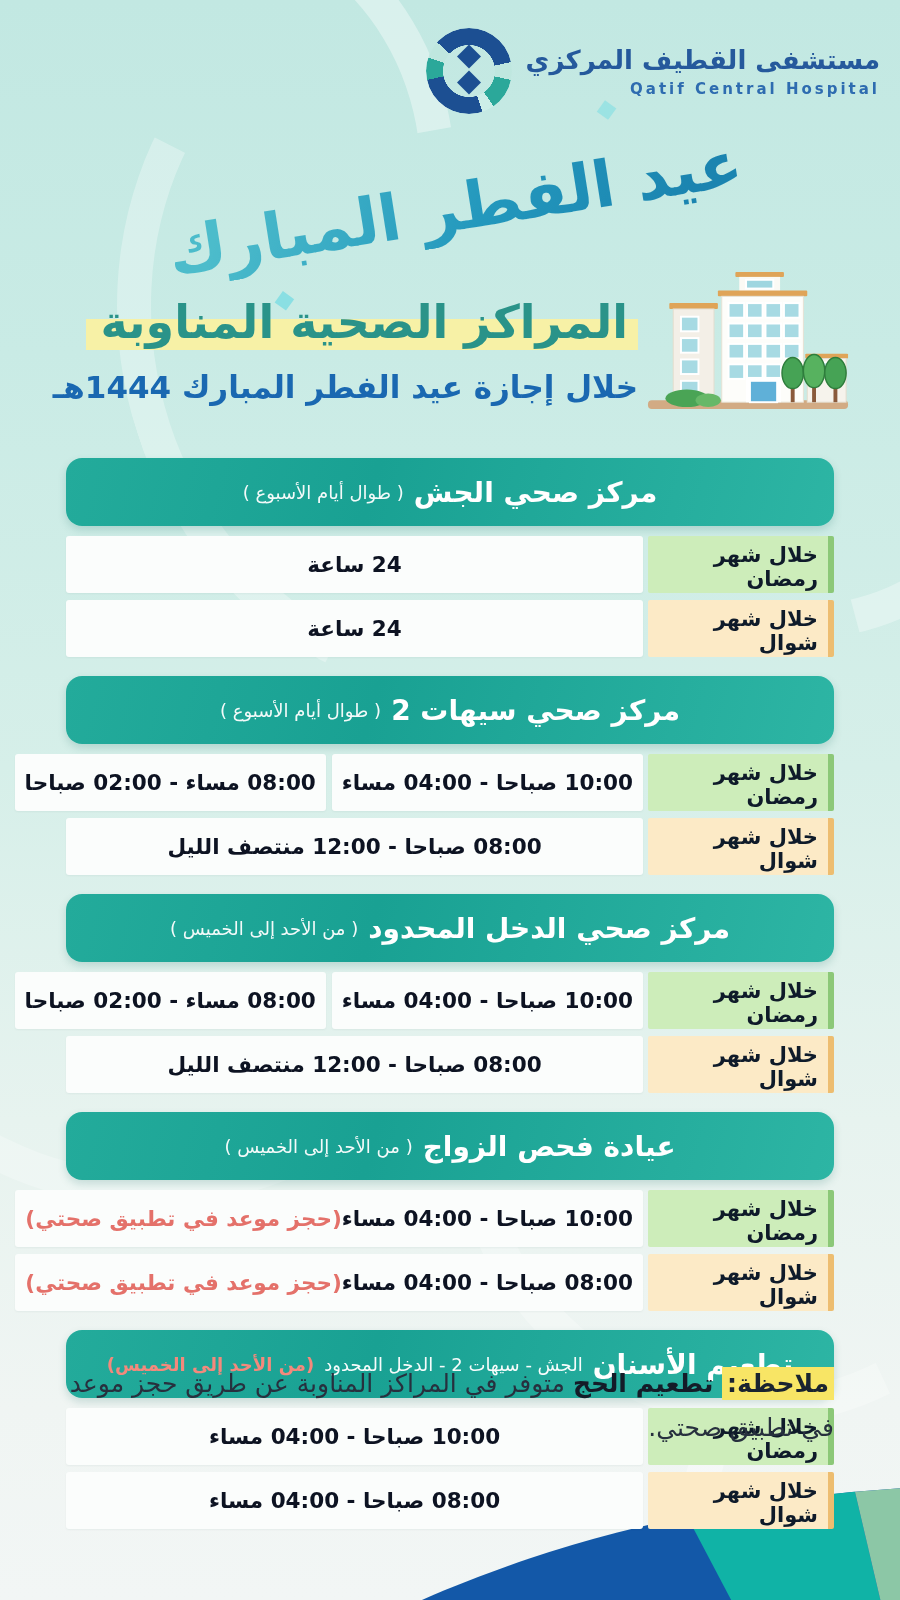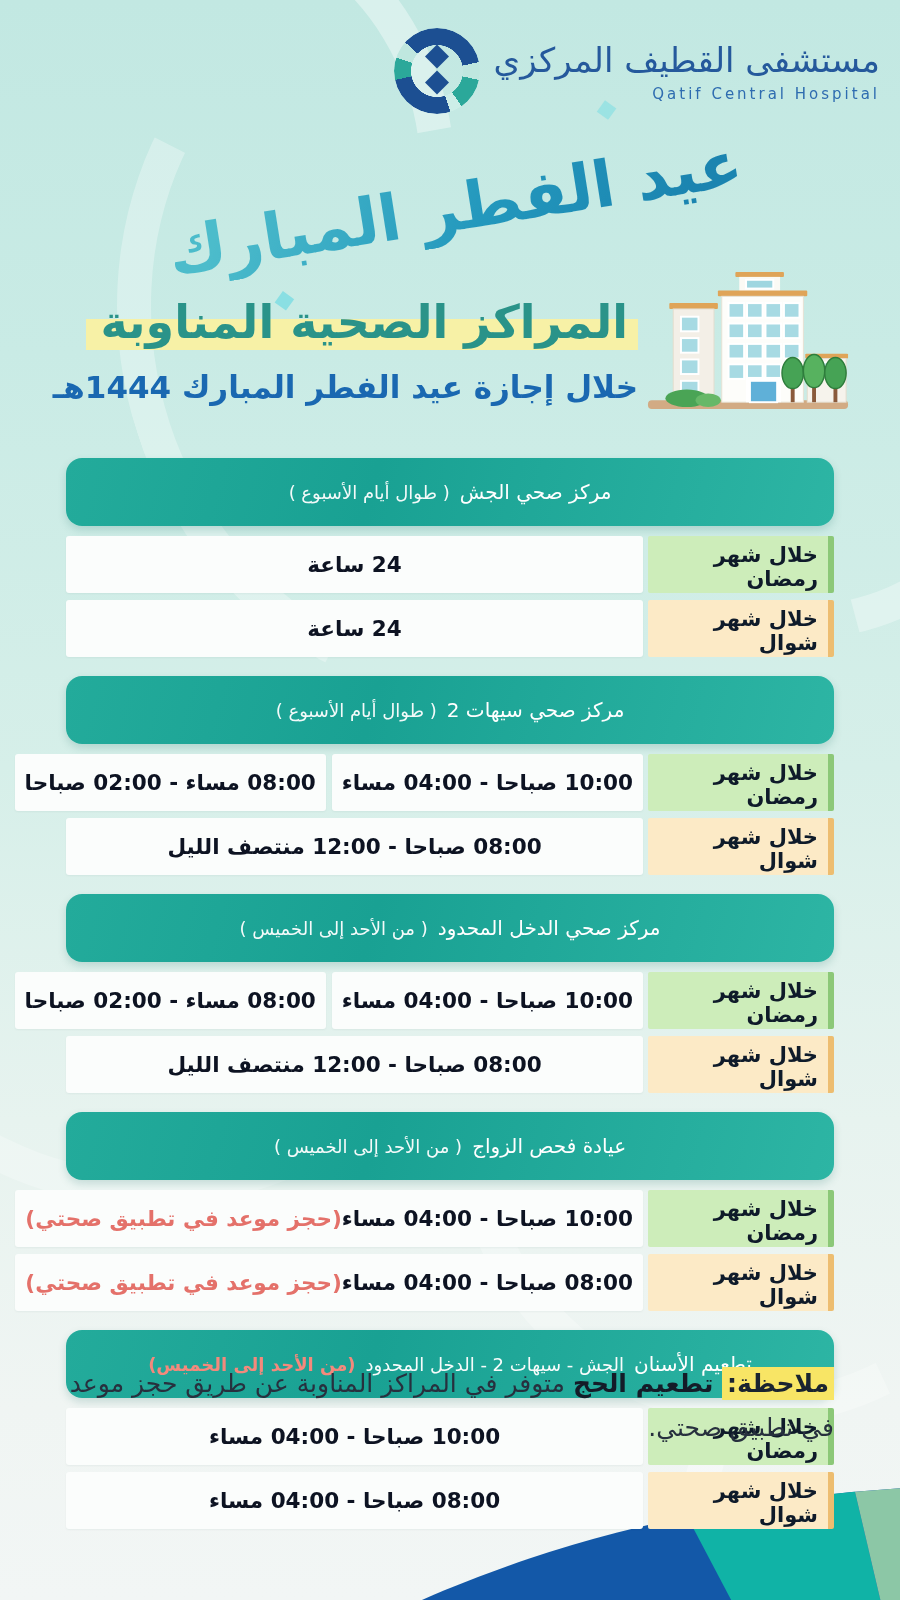--- a/index.html
+++ b/index.html
@@ -13,22 +13,22 @@
   .sw1{width:520px;height:560px;left:-140px;top:-120px;border-top-color:rgba(255,255,255,.38);transform:rotate(35deg);}
   .sw2{width:640px;height:700px;left:120px;top:-60px;border-left-color:rgba(255,255,255,.30);transform:rotate(-18deg);}
   .sw3{width:420px;height:470px;right:-120px;top:120px;border-top-color:rgba(255,255,255,.32);transform:rotate(120deg);}
   .sw4{width:700px;height:760px;left:-220px;top:380px;border-bottom-color:rgba(255,255,255,.25);transform:rotate(14deg);}
   .sw5{width:560px;height:600px;right:-180px;top:760px;border-top-color:rgba(255,255,255,.28);transform:rotate(200deg);}
   .sw6{width:480px;height:520px;left:180px;top:1080px;border-bottom-color:rgba(255,255,255,.35);transform:rotate(-30deg);}
 
   
   .brand{position:absolute;top:28px;right:20px;display:flex;align-items:center;gap:14px;}
   .brand-text{text-align:left;direction:ltr;display:flex;flex-direction:column;align-items:flex-end;}
-  .brand-ar{font-size:34px;font-weight:400;color:#25599c;line-height:1.25;}
-  .brand-en{font-size:15px;font-weight:400;color:#2e6cb0;letter-spacing:3px;margin-top:3px;}
+  .brand-ar{font-size:26px;font-weight:700;color:#25599c;line-height:1.25;}
+  .brand-en{font-size:15px;font-weight:700;color:#2e6cb0;letter-spacing:3px;margin-top:3px;}
   .logo{position:relative;width:86px;height:86px;flex:0 0 auto;}
   .logo .ring{
     position:absolute;inset:0;border-radius:50%;
     background:conic-gradient(from 0deg,
       #1c4f92 0deg 78deg,
       #bfe7df 78deg 102deg,
       #2ba89a 102deg 145deg,
       #cdeee8 145deg 162deg,
       #1c4f92 162deg 258deg,
       #2ba89a 258deg 288deg,
@@ -68,21 +68,21 @@
 
   
   .cards{position:absolute;top:458px;left:66px;right:66px;display:flex;flex-direction:column;gap:19px;}
   .card{display:flex;flex-direction:column;}
   .card-header{
     min-height:60px;border-radius:16px;display:flex;align-items:center;justify-content:center;gap:10px;
     background:linear-gradient(105deg,#23ab9b 0%,#19a193 40%,#2db5a4 100%);
     box-shadow:0 4px 8px rgba(12,98,88,.18);
     color:#fff;white-space:nowrap;padding:4px 14px;
   }
-  .card-header .nm{font-size:20px;font-weight:400;}
+  .card-header .nm{font-size:28px;font-weight:700;}
   .card-header .br{font-size:18px;font-weight:500;opacity:.97;}
   .card-header .dy{font-size:18px;font-weight:500;opacity:.95;}
   .card-header .dy.red{color:#f4897c;opacity:1;font-weight:700;}
   .rows{display:flex;flex-direction:column;gap:7px;margin-top:10px;}
   .row{display:flex;gap:5px;min-height:44px;}
   .row-label{
     flex:0 0 166px;display:flex;align-items:center;padding:7px 10px 2px 4px;
     font-size:21px;font-weight:700;color:#0f1b2a;border-radius:2px;
   }
   .row.ramadan .row-label{background:#cdedba;border-left:none;border-right:6px solid #8cc878;}

